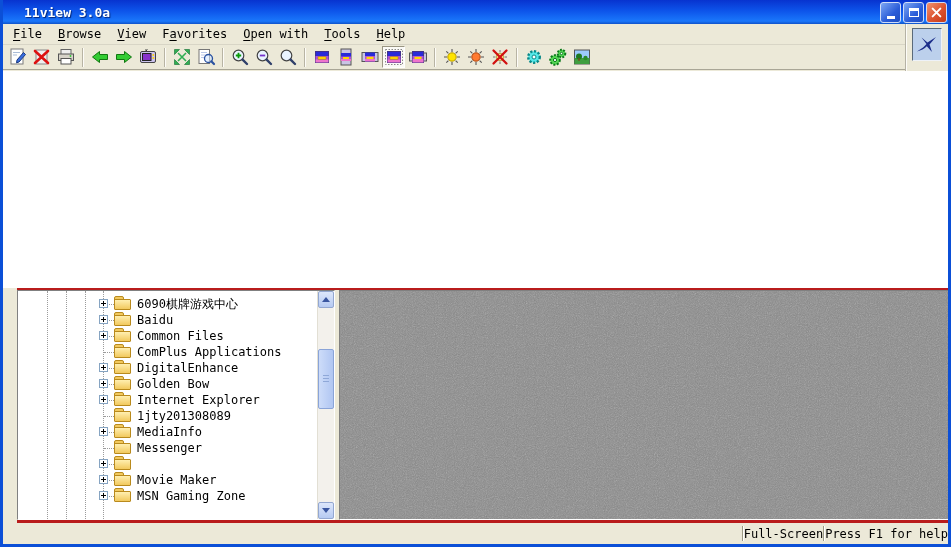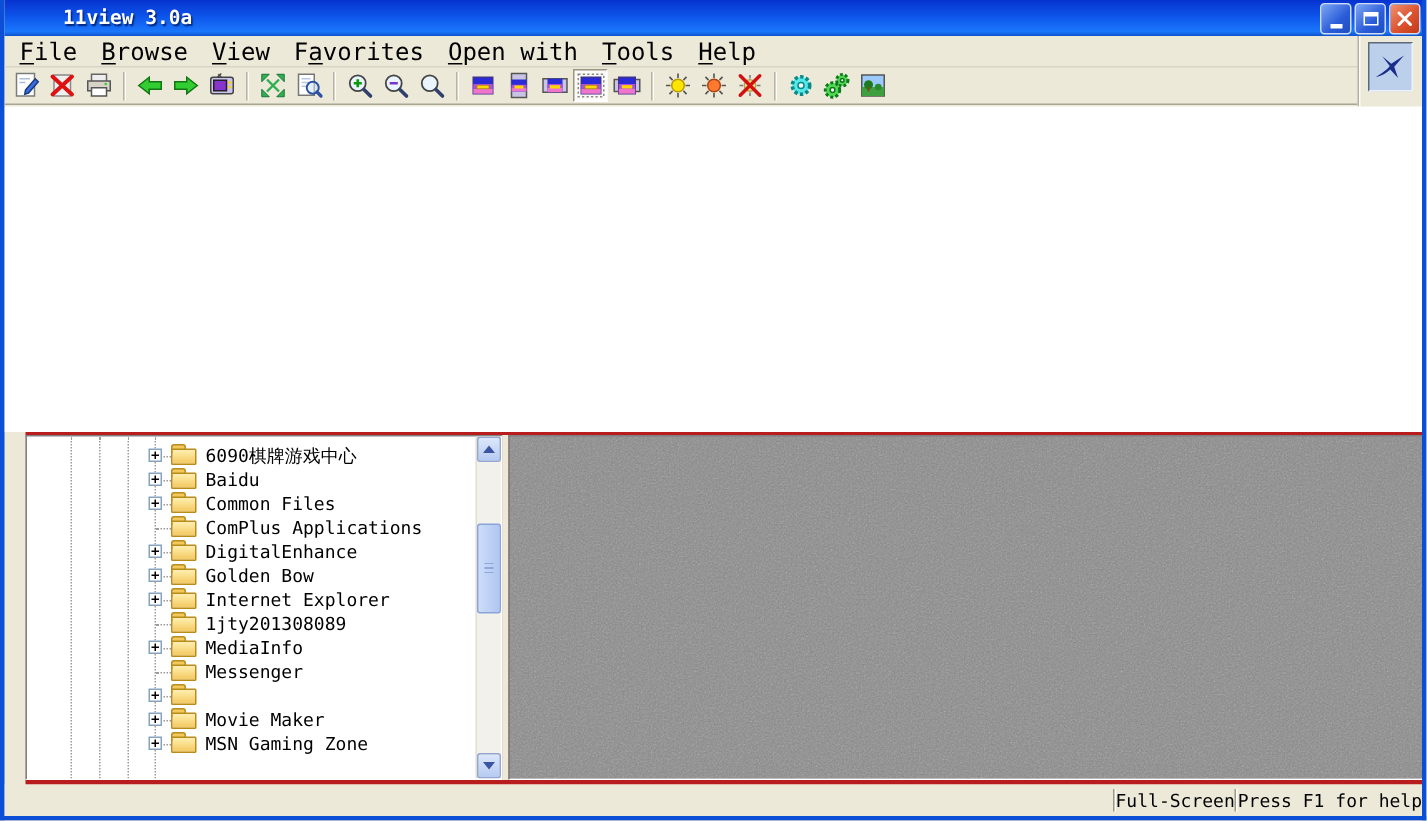--- a/index.html
+++ b/index.html
@@ -7,33 +7,33 @@
   .window{position:relative;width:951px;height:547px;background:#ece9d8;
     border-left:3px solid #0b4fd7;border-right:3px solid #0b4fd7;border-bottom:3px solid #0b4fd7;
     font-family:"DejaVu Sans Mono",monospace;overflow:hidden;}
   
   .titlebar{position:absolute;left:-3px;top:0;width:951px;height:24px;
     background:linear-gradient(180deg,#0733cf 0%,#0d54ea 45%,#1a77fb 88%,#0f52c9 100%);
     display:flex;align-items:center;padding:0 4px;}
   .app-icon{width:16px;height:15px;background:#fdf0ae;border:1px solid #8a7400;
     color:#cc1111;font:bold 11px "DejaVu Serif",serif;display:flex;align-items:center;justify-content:center;
     margin-left:2px;flex:0 0 auto;margin-top:41px;}
-  .title-text{color:#fff;font:bold 13px "DejaVu Sans Mono",monospace;margin-left:20px;
+  .title-text{color:#fff;font:bold 13px "DejaVu Sans Mono",monospace;margin-left:2px;
     text-shadow:1px 1px 1px #00257a;flex:1;white-space:nowrap;}
   .winbtn{width:21px;height:21px;border-radius:3px;border:1px solid #cfdcf8;margin-left:2px;
     display:flex;align-items:center;justify-content:center;padding:0;flex:0 0 auto;}
   .btn-blue{background:linear-gradient(135deg,#7da7f4,#2a5cd8 60%,#1e4ec0);}
   .btn-close{background:linear-gradient(135deg,#f0926f,#dd5330 55%,#c23a18);}
   .g-min{width:8px;height:3px;background:#fff;margin-top:10px;}
   .g-max{width:10px;height:9px;border:1px solid #fff;border-top-width:3px;}
   
   .topstrip{position:absolute;left:0;top:24px;width:945px;height:47px;background:#ece9d8;}
   .menubar{height:21px;display:flex;align-items:center;padding-left:2px;
     border-bottom:1px solid #d8d5c6;margin-right:43px;}
-  .menu-item{padding:1px 8px;font-size:16px;color:#000;white-space:pre;cursor:default;}
+  .menu-item{padding:1px 8px;font-size:12px;color:#000;white-space:pre;cursor:default;}
   .menu-item u{text-underline-offset:2px;}
   .toolbar{height:25px;display:flex;align-items:center;padding-left:3px;margin-right:43px;
     border-bottom:1px solid #a9a696;}
   .tb{width:23px;height:22px;background:transparent;border:1px solid transparent;padding:0;
     display:flex;align-items:center;justify-content:center;margin-right:1px;}
   .tb.selected{background:#fbfaf6;border:1px solid;border-color:#9a9683 #ffffff #ffffff #9a9683;}
   .tb svg{width:20px;height:20px;display:block;}
   .tsep{width:2px;height:19px;border-left:1px solid #b8b4a4;border-right:1px solid #fdfcf8;margin:0 4px;}
   .right-panel{position:absolute;right:0;top:0;width:43px;height:47px;background:#ece9d8;
     border-left:1px solid #b5b2a5;box-shadow:inset 1px 0 0 #fdfcf8;}

